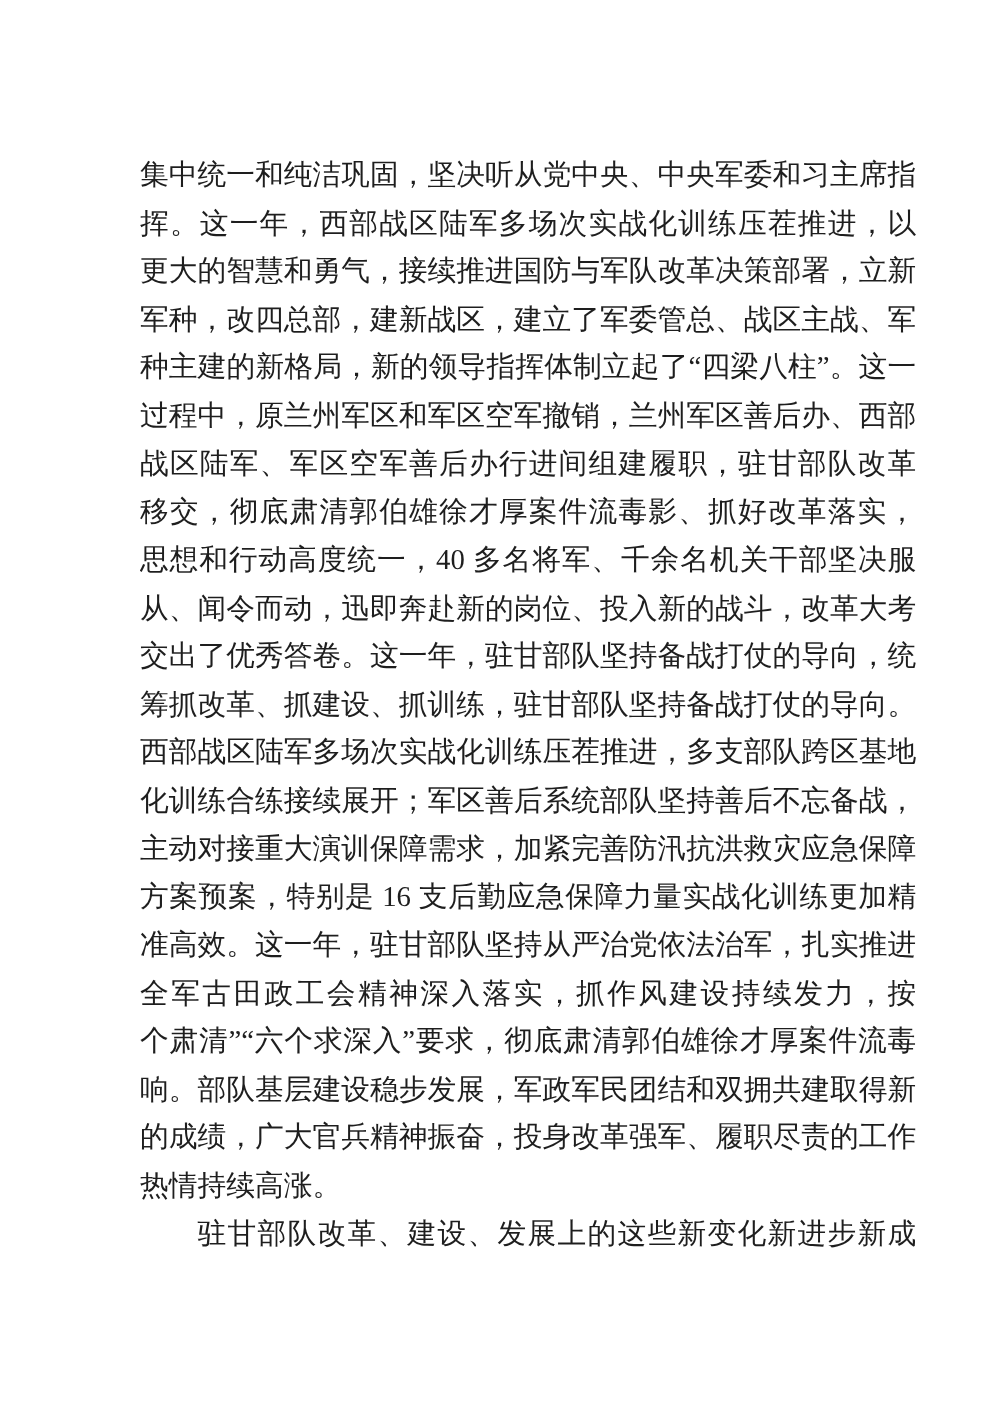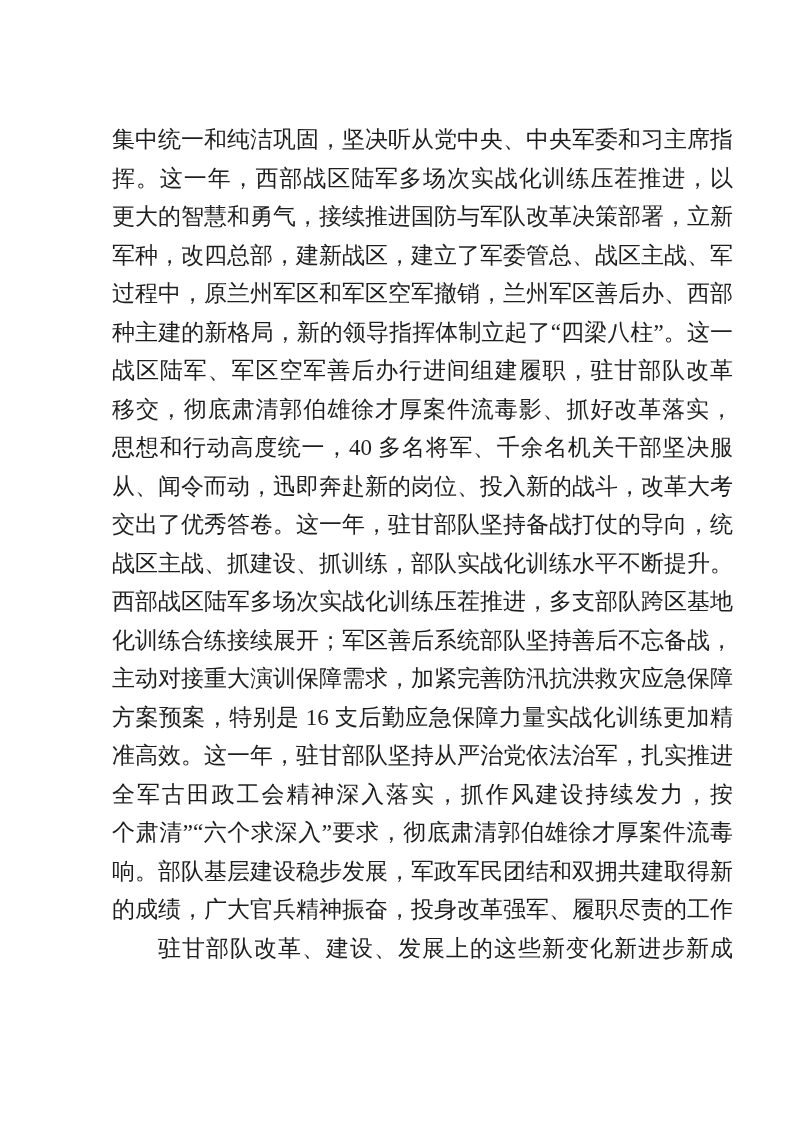--- a/index.html
+++ b/index.html
@@ -48,35 +48,36 @@
 </head>
 <body>
 
 <div class="page" style="background: rgb(255, 255, 255);">
   <div class="doc-body" style="color: rgb(30, 30, 30);">
       <div class="paragraph">
         <div class="line fill">集中统一和纯洁巩固，坚决听从党中央、中央军委和习主席指</div>
         <div class="line fill">挥。这一年，西部战区陆军多场次实战化训练压茬推进，以</div>
         <div class="line fill">更大的智慧和勇气，接续推进国防与军队改革决策部署，立新</div>
         <div class="line fill">军种，改四总部，建新战区，建立了军委管总、战区主战、军</div>
+        <div class="line fill">种主建的新格局，新的领导指挥体制立起了“四梁八柱”。这一</div>
         <div class="line fill">过程中，原兰州军区和军区空军撤销，兰州军区善后办、西部</div>
-        <div class="line fill">种主建的新格局，新的领导指挥体制立起了“四梁八柱”。这一</div>
         <div class="line fill">战区陆军、军区空军善后办行进间组建履职，驻甘部队改革</div>
         <div class="line fill">移交，彻底肃清郭伯雄徐才厚案件流毒影、抓好改革落实，</div>
         <div class="line fill">思想和行动高度统一，40 多名将军、千余名机关干部坚决服</div>
         <div class="line fill">从、闻令而动，迅即奔赴新的岗位、投入新的战斗，改革大考</div>
         <div class="line fill">交出了优秀答卷。这一年，驻甘部队坚持备战打仗的导向，统</div>
-        <div class="line fill">战区主战、抓建设、抓训练，部队实战化训练水平不断提升。</div>
+        <div class="line fill">筹抓改革、抓建设、抓训练，驻甘部队坚持备战打仗的导向。</div>
         <div class="line fill">西部战区陆军多场次实战化训练压茬推进，多支部队跨区基地</div>
         <div class="line fill">化训练合练接续展开；军区善后系统部队坚持善后不忘备战，</div>
         <div class="line fill">主动对接重大演训保障需求，加紧完善防汛抗洪救灾应急保障</div>
         <div class="line fill">方案预案，特别是 16 支后勤应急保障力量实战化训练更加精</div>
         <div class="line fill">准高效。这一年，驻甘部队坚持从严治党依法治军，扎实推进</div>
         <div class="line fill">全军古田政工会精神深入落实，抓作风建设持续发力，按照“六</div>
         <div class="line fill">个肃清”“六个求深入”要求，彻底肃清郭伯雄徐才厚案件流毒影</div>
         <div class="line fill">响。部队基层建设稳步发展，军政军民团结和双拥共建取得新</div>
         <div class="line fill">的成绩，广大官兵精神振奋，投身改革强军、履职尽责的工作</div>
+        <div class="line">热情持续高涨。</div>
       </div>
       <div class="paragraph">
         <div class="line indent">驻甘部队改革、建设、发展上的这些新变化新进步新成就，</div>
       </div>
     </div>
 </div>
 
 </body></html>

